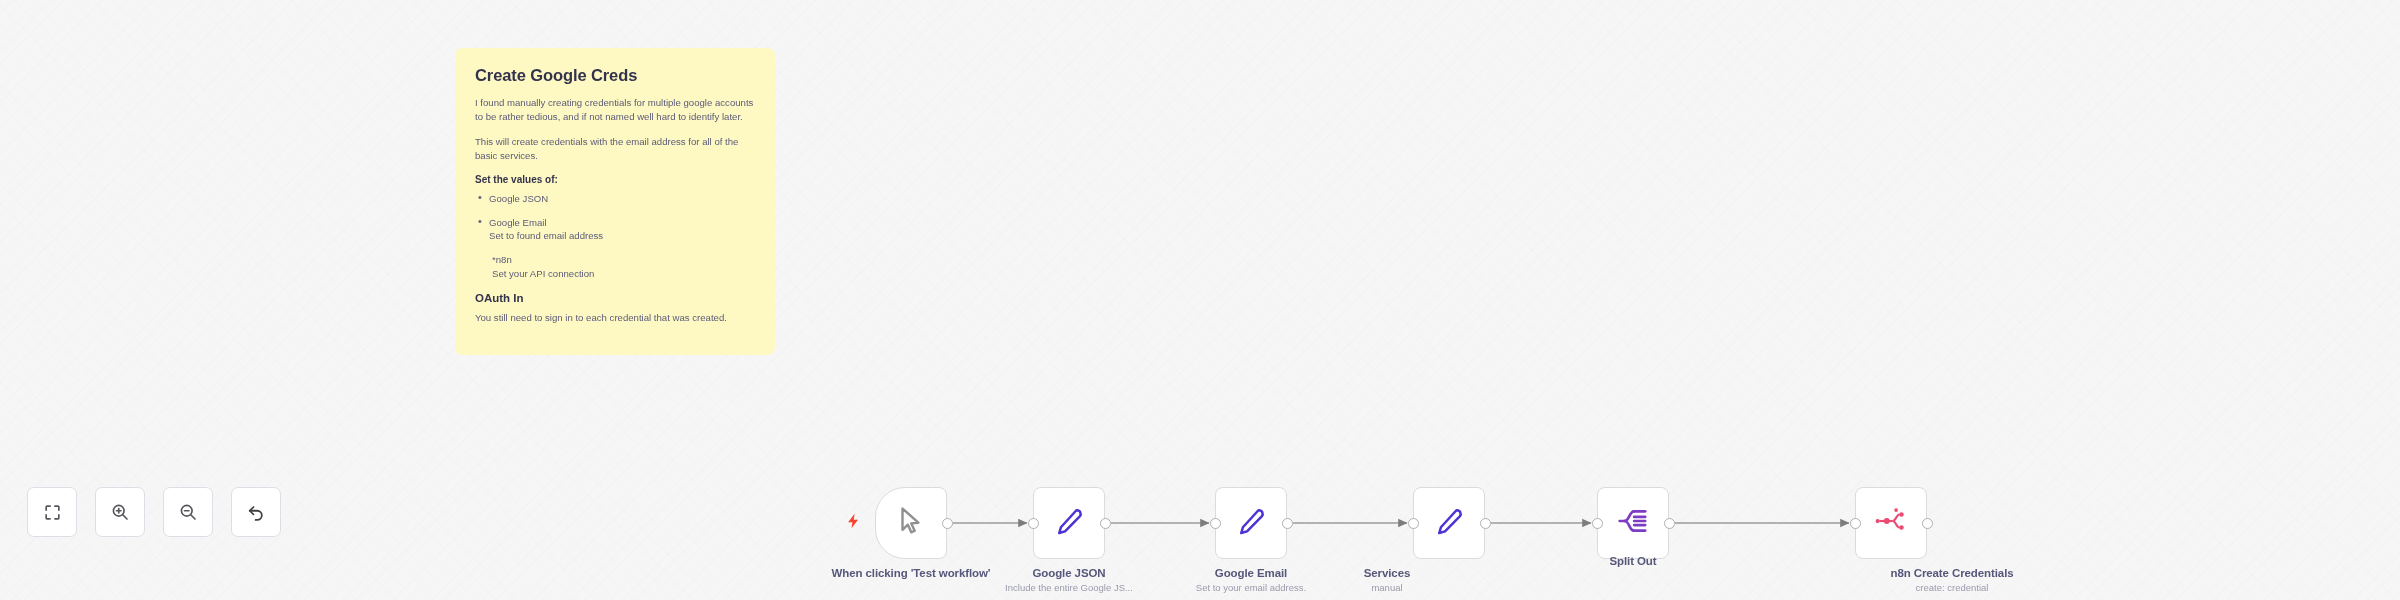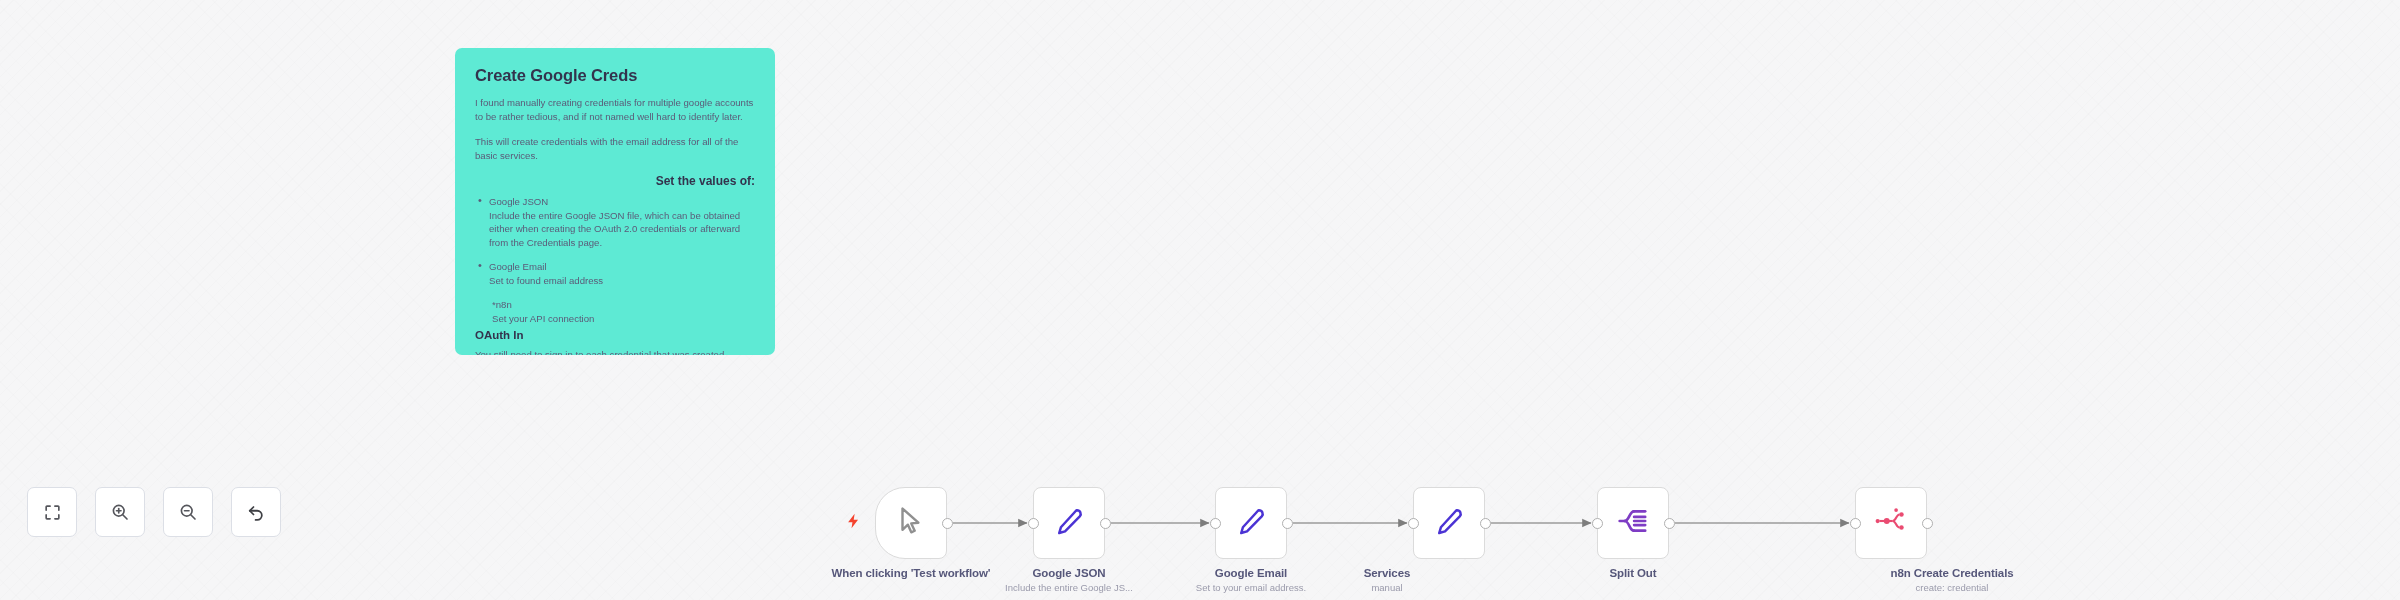--- a/index.html
+++ b/index.html
@@ -35,45 +35,44 @@
         rgba(255,255,255,0) 14px);
   }
 
   
   #sticky-note {
     position: absolute;
     left: 455px;
     top: 48px;
     width: 320px;
     height: 307px;
-    background: #5eead4;
+    background: #fef9c3;
     border-radius: 7px;
     padding: 18px 20px 0 20px;
     color: #4a4a68;
     overflow: hidden;
   }
   #sticky-note h1 {
     font-size: 16.5px;
     font-weight: bold;
     color: #33334d;
     letter-spacing: -0.1px;
     margin-bottom: 11px;
   }
   #sticky-note p {
     font-size: 9.6px;
     line-height: 1.45;
     color: #5b5b78;
     margin-bottom: 11px;
   }
   #sticky-note h2 {
-    font-size: 12px;
+    font-size: 10px;
     font-weight: bold;
     color: #33334d;
     margin-bottom: 7px;
-    text-align: right;
   }
   #sticky-note ul {
     list-style: none;
     margin-bottom: 3px;
   }
   #sticky-note li {
     position: relative;
     padding-left: 14px;
     margin-bottom: 10px;
   }
@@ -92,21 +91,21 @@
     color: #5b5b78;
   }
   .li-body {
     display: block;
     font-size: 9.6px;
     line-height: 1.45;
     color: #5b5b78;
   }
   .note-sub {
     padding-left: 17px;
-    margin-bottom: 3px;
+    margin-bottom: 11px;
   }
   .note-sub span {
     display: block;
     font-size: 9.6px;
     line-height: 1.45;
     color: #5b5b78;
   }
   #sticky-note h3 {
     font-size: 11.5px;
     font-weight: bold;
@@ -208,21 +207,20 @@
 <div id="canvas"></div>
 
 <div id="sticky-note">
   <h1>Create Google Creds</h1>
   <p>I found manually creating credentials for multiple google accounts to be rather tedious, and if not named well hard to identify later.</p>
   <p>This will create credentials with the email address for all of the basic services.</p>
   <h2>Set the values of:</h2>
   <ul>
     <li>
       <span class="li-title">Google JSON</span>
-      <span class="li-body">Include the entire Google JSON file, which can be obtained either when creating the OAuth 2.0 credentials or afterward from the Credentials page.</span>
     </li>
     <li>
       <span class="li-title">Google Email</span>
       <span class="li-body">Set to found email address</span>
     </li>
   </ul>
   <div class="note-sub">
     <span>*n8n</span>
     <span>Set your API connection</span>
   </div>
@@ -340,21 +338,21 @@
               <path d="M12.6 5.2 H20.6"></path>
               <path d="M12.8 9.1 H20.6"></path>
               <path d="M12.8 12 H20.6"></path>
               <path d="M12.8 14.9 H20.6"></path>
               <path d="M12.6 18.8 H20.6"></path>
             </g>
           </svg></span>
       </div>
       <div class="port" style="left: 1591.5px; top: 517.5px;"></div>
       <div class="port" style="left: 1663.5px; top: 517.5px;"></div>
-      <div class="node-labels" style="left: 1518px; top: 566px;">
+      <div class="node-labels" style="left: 1518px; top: 554px;">
         <div class="node-title">Split Out</div>
       </div>
       <div class="node" style="left: 1855px; top: 487px;">
         <span><svg width="34" height="34" viewBox="0 0 24 24" fill="none">
             <g stroke="#ea4b71" stroke-width="1.5" fill="none">
               <path d="M3.9 12 H7.6"></path>
               <path d="M10.4 12 H13.2"></path>
               <path d="M13.2 12 C 15.6 12, 15.6 7.4, 18 7.4"></path>
               <path d="M13.2 12 C 15.6 12, 15.6 16.6, 18 16.6"></path>
               <circle cx="2.6" cy="12" r="1.5" fill="#ea4b71" stroke="none"></circle>

